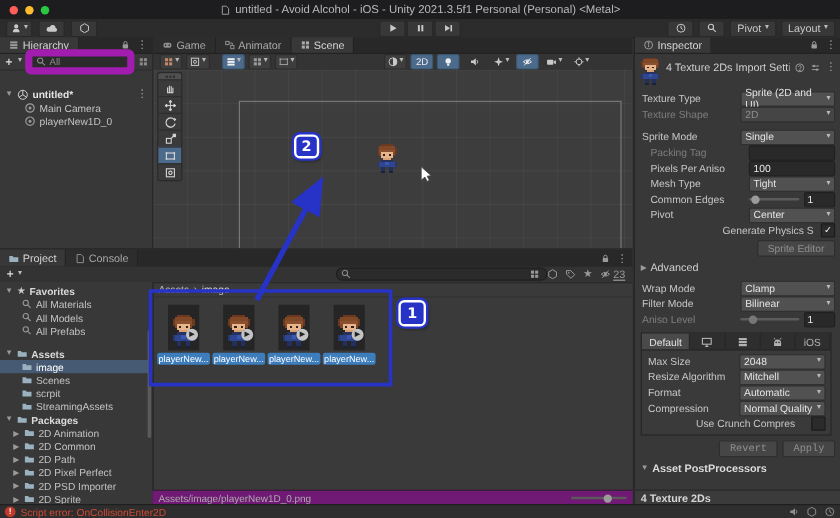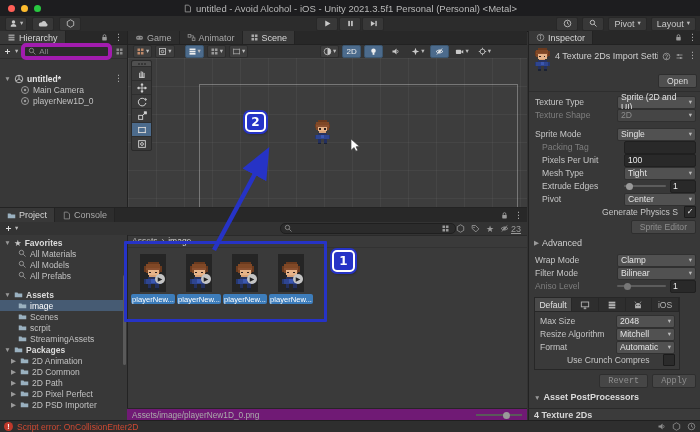--- a/index.html
+++ b/index.html
@@ -30,21 +30,21 @@
   .tab{display:flex;align-items:center;gap:3px;padding:0 7px;color:#a8a8a8;background:#2d2d2d;border-right:1px solid #232323;font-size:9px;white-space:nowrap;}
   .tab.selected{background:#383838;color:#d6d6d6;}
   .paneltools{margin-left:auto;display:flex;align-items:center;gap:5px;padding-right:4px;color:#9a9a9a;}
   .kebab{font-size:9px;color:#aaa;line-height:1;}
   .i9{width:9px;height:9px;flex:none;}
   .i10{width:10px;height:10px;flex:none;}
 
   
   .hierarchy{left:0;top:31px;width:127px;height:176px;background:#383838;border-right:1px solid #222;}
   .srow{height:13px;display:flex;align-items:center;gap:3px;padding:0 3px;border-bottom:1px solid #2f2f2f;}
-  .search{flex:1;height:9px;background:#2b2b2b;border:4px solid #a21caf;border-radius:5px;display:flex;align-items:center;gap:2px;padding:0 3px;color:#8a8a8a;font-size:8px;}
+  .search{flex:1;height:9px;background:#2b2b2b;border:6px solid #a21caf;border-radius:5px;display:flex;align-items:center;gap:2px;padding:0 3px;color:#8a8a8a;font-size:8px;}
   .trow{display:flex;align-items:center;height:11px;gap:3px;padding-left:4px;white-space:nowrap;color:#c2c2c2;font-size:8.5px;overflow:hidden;}
   .trow .tw{font-size:6.5px;color:#999;width:7px;flex:none;text-align:center;}
   .trow.selected{background:#465b73;color:#fff;}
   .sect{font-weight:bold;color:#dadada;}
   .bold{font-weight:bold;color:#e4e4e4;}
 
   
   .scene{left:128px;top:31px;width:399px;height:176px;background:#3c3c3c;}
   .stb{height:13px;background:#343434;border-bottom:1px solid #262626;display:flex;align-items:center;padding:0 5px;gap:3px;}
   .sbtn{height:11px;min-width:13px;display:flex;align-items:center;justify-content:center;gap:1px;padding:0 2px;background:#3e3e3e;border:1px solid #2d2d2d;border-radius:2px;color:#c9c9c9;font-size:8px;}
@@ -75,21 +75,21 @@
   .dd{flex:1;height:11px;background:#515151;border:1px solid #303030;border-radius:2px;display:flex;align-items:center;padding:0 3px;color:#e4e4e4;min-width:0;}
   .dd.dim{background:#454545;color:#8d8d8d;}
   .dd .car{margin-left:auto;}
   .inp{flex:1;height:11px;background:#292929;border:1px solid #202020;border-radius:2px;display:flex;align-items:center;padding:0 3px;color:#eaeaea;}
   .sld{flex:1;display:flex;align-items:center;gap:4px;}
   .track{flex:1;height:2px;background:#5c5c5c;position:relative;border-radius:1px;}
   .knob{position:absolute;top:-2.5px;width:7px;height:7px;border-radius:50%;background:#9a9a9a;}
   .numbox{width:20px;flex:none;height:11px;background:#292929;border:1px solid #202020;border-radius:2px;display:flex;align-items:center;padding:0 2px;color:#eaeaea;}
   .cb{width:10px;height:10px;background:#2b2b2b;border:1px solid #1b1b1b;border-radius:1px;color:#eee;font-size:8px;display:flex;align-items:center;justify-content:center;line-height:1;}
   .fold{display:flex;align-items:center;gap:3px;height:12px;margin:3px 0 1px 0;color:#cfcfcf;}
-  .pbox{border:1px solid #272727;margin:5px 16px 3px 0;background:#3a3a3a;}
+  .pbox{border:1px solid #272727;margin:5px 3px 3px 0;background:#3a3a3a;}
   .pstrip{display:flex;background:#2e2e2e;border-bottom:1px solid #272727;height:13px;}
   .ptab{flex:1;display:flex;align-items:center;justify-content:center;color:#b2b2b2;border-right:1px solid #272727;font-size:8.6px;}
   .ptab.selected{background:#4a4a4a;color:#e2e2e2;}
   .pin{padding:2px 4px;}
   .applyrow{display:flex;justify-content:flex-end;gap:4px;margin:4px 0 3px 0;font-family:Liberation Mono, monospace;}
   .insfooter{left:528px;top:408px;width:172px;height:12px;background:#3b3b3b;border-left:1px solid #222;border-top:1px solid #2a2a2a;display:flex;align-items:center;padding:0 5px;font-weight:bold;color:#d6d6d6;}
 
   
   .project{left:0;top:207px;width:527px;height:213px;background:#3a3a3a;border-top:1px solid #232323;}
   .ptoolrow{position:absolute;left:0;top:14px;right:0;height:13px;background:#333;border-bottom:1px solid #2a2a2a;display:flex;align-items:center;}
@@ -602,23 +602,20 @@
         </svg>
       <span class="institle">4 Texture 2Ds Import Settings</span>
       <svg class="i9" viewBox="0 0 12 12" style="color:#9a9a9a;margin-top:4px;">
           <use href="#s-help"></use>
         </svg>
       <svg class="i9" viewBox="0 0 12 12" style="color:#9a9a9a;margin-top:4px;">
           <use href="#s-sliders"></use>
         </svg>
       <span class="kebab" style="margin-top:3px;">⋮</span>
     </div>
-    <div class="openrow">
-        <span class="btn">Open</span>
-      </div>
 
     <div class="inbody">
       <div class="frow">
         <span class="flbl">Texture Type</span>
         <span class="dd">
             <span>Sprite (2D and UI)</span>
             <span class="car">▾</span>
           </span>
       </div>
       <div class="frow">
@@ -636,34 +633,34 @@
             <span class="car">▾</span>
           </span>
       </div>
       <div class="frow">
         <span class="flbl dis" style="padding-left:8px;">Packing Tag</span>
         <span class="inp">
             <span></span>
           </span>
       </div>
       <div class="frow">
-        <span class="flbl" style="padding-left:8px;">Pixels Per Unit</span>
+        <span class="flbl" style="padding-left:8px;">Pixels Per Aniso</span>
         <span class="inp">
             <span>100</span>
           </span>
       </div>
       <div class="frow">
         <span class="flbl" style="padding-left:8px;">Mesh Type</span>
         <span class="dd">
             <span>Tight</span>
             <span class="car">▾</span>
           </span>
       </div>
       <div class="frow">
-        <span class="flbl" style="padding-left:8px;">Extrude Edges</span>
+        <span class="flbl" style="padding-left:8px;">Common Edges</span>
         <span class="sld">
             <span class="track">
               <span class="knob" style="left:4%;"></span>
             </span>
             <span class="numbox">1</span>
           </span>
       </div>
       <div class="frow">
         <span class="flbl" style="padding-left:8px;">Pivot</span>
         <span class="dd">
@@ -745,20 +742,27 @@
               </span>
           </div>
           <div class="frow">
             <span class="flbl" style="width:76px;">Format</span>
             <span class="dd">
                 <span>Automatic</span>
                 <span class="car">▾</span>
               </span>
           </div>
           <div class="frow">
+            <span class="flbl" style="width:76px;">Compression</span>
+            <span class="dd">
+                <span>Normal Quality</span>
+                <span class="car">▾</span>
+              </span>
+          </div>
+          <div class="frow">
             <span class="flbl" style="width:96px;">Use Crunch Compres</span>
             <span class="cb"></span>
           </div>
         </div>
       </div>
       <div class="applyrow">
         <span class="btn dim">Revert</span>
         <span class="btn dim">Apply</span>
       </div>
       <div class="fold" style="font-weight:bold;color:#dcdcdc;">
@@ -920,20 +924,27 @@
               <use href="#s-folder"></use>
             </svg>
             <span>2D Pixel Perfect</span>
           </div>
           <div class="trow" style="padding-left:10px;">
             <span class="tw">▶</span>
             <svg class="i9" viewBox="0 0 12 12" style="color:#9ab1c0">
               <use href="#s-folder"></use>
             </svg>
             <span>2D PSD Importer</span>
+          </div>
+          <div class="trow" style="padding-left:10px;">
+            <span class="tw">▶</span>
+            <svg class="i9" viewBox="0 0 12 12" style="color:#9ab1c0">
+              <use href="#s-folder"></use>
+            </svg>
+            <span>2D Sprite</span>
           </div>
         </div>
       <div class="pscroll"></div>
     </div>
 
     <div class="pright">
       <div class="crumbs">
         <span>Assets</span>
         <span class="car" style="font-size:8px;">›</span>
         <span style="color:#d8d8d8;">image</span>

